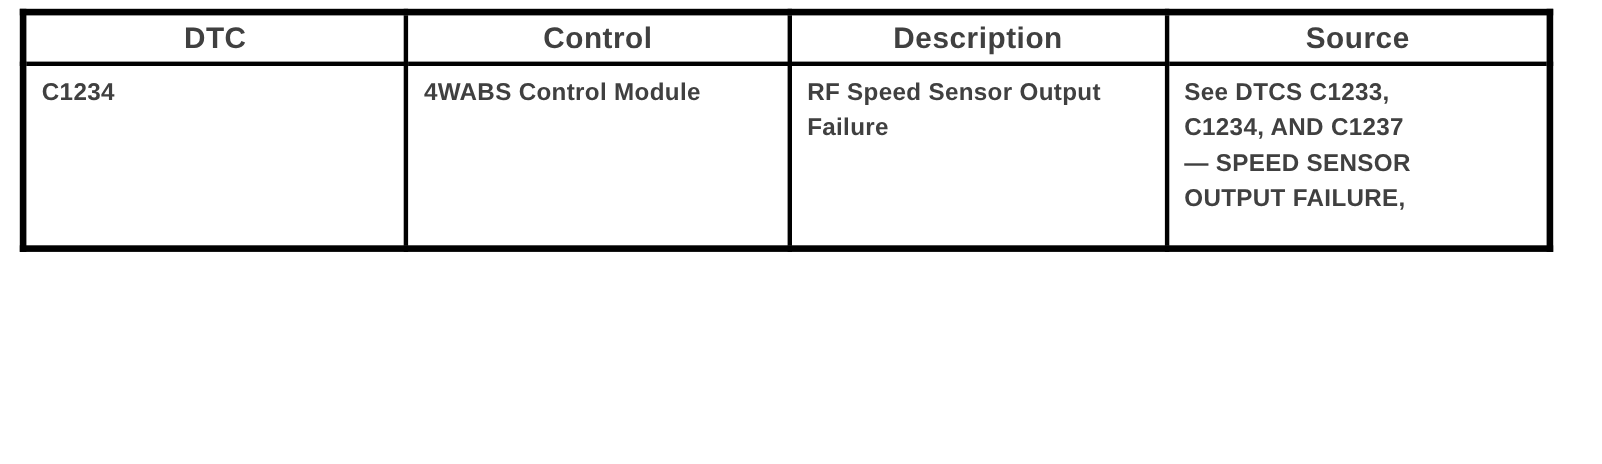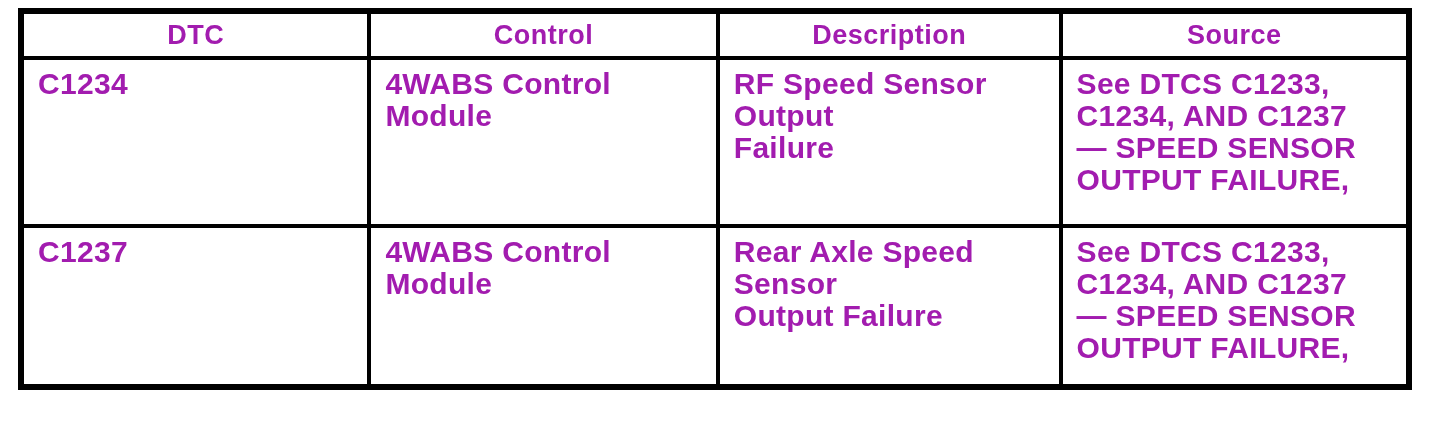--- a/index.html
+++ b/index.html
@@ -22,35 +22,35 @@
     top: 8px;
     width: 1394px;
     border-collapse: collapse;
     table-layout: fixed;
     border: 6px solid #000000;
   }
   .dtc-table th,
   .dtc-table td {
     border: 4px solid #000000;
     font-family: "Liberation Sans", sans-serif;
-    color: #a21caf;
+    color: #404040;
   }
   .dtc-table th {
     height: 38px;
     font-size: 27px;
     font-weight: bold;
     text-align: center;
     vertical-align: middle;
     letter-spacing: 0.5px;
     padding: 2px 4px;
   }
   .dtc-table td {
     vertical-align: top;
     text-align: left;
-    font-size: 30px;
+    font-size: 22px;
     font-weight: bold;
     line-height: 32px;
     letter-spacing: 0.3px;
     padding: 8px 12px 8px 14px;
     white-space: pre-line;
     overflow: hidden;
   }
   tr.row-1 { height: 168px; }
   tr.row-2 { height: 161px; }
 </style>
@@ -77,25 +77,15 @@
       <tr class="row-1">
         <td>C1234</td>
         <td>4WABS Control Module</td>
         <td>RF Speed Sensor Output
 Failure</td>
         <td>See DTCS C1233,
 C1234, AND C1237
 — SPEED SENSOR
 OUTPUT FAILURE,</td>
       </tr>
-      <tr class="row-2">
-        <td>C1237</td>
-        <td>4WABS Control Module</td>
-        <td>Rear Axle Speed Sensor
-Output Failure</td>
-        <td>See DTCS C1233,
-C1234, AND C1237
-— SPEED SENSOR
-OUTPUT FAILURE,</td>
-      </tr>
     </tbody>
   </table>
 </div>
 
 </body></html>

